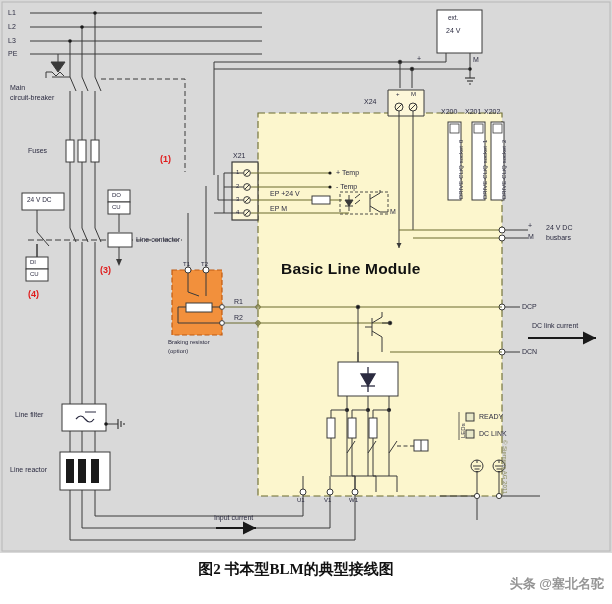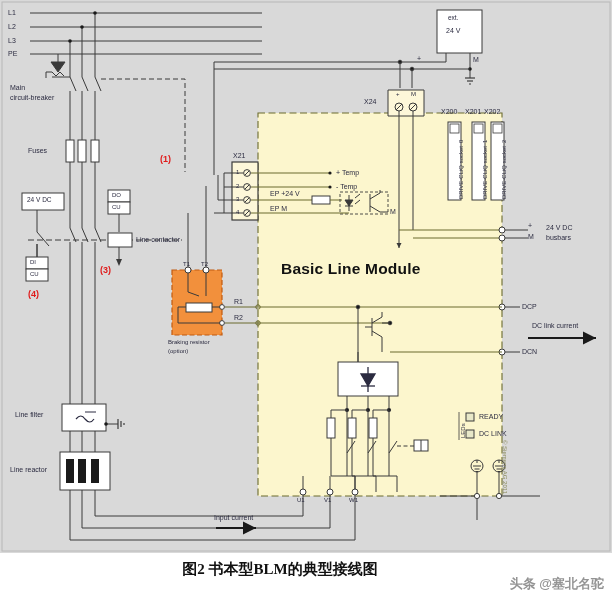--- a/index.html
+++ b/index.html
@@ -11,21 +11,21 @@
   .lbl{position:absolute;font-family:"Liberation Sans",sans-serif;color:#2b2b40;white-space:nowrap;line-height:1;}
   .lbl.s6{font-size:6px;}
   .lbl.s65{font-size:6.5px;}
   .lbl.s7{font-size:7px;}
   .red{color:#e01b1b;font-weight:bold;font-size:9px;}
   .blm-title{position:absolute;font-size:15.5px;font-weight:bold;color:#111;letter-spacing:0.2px;text-align:center;}
   .vert{transform-origin:0 0;transform:rotate(-90deg);}
   .vertr{transform-origin:0 0;transform:rotate(90deg);}
 
   #caption{position:absolute;left:0;top:560px;width:560px;text-align:center;
-           font-family:"Liberation Serif",serif;font-size:15px;font-weight:bold;color:#111;}
+           font-family:"Liberation Serif",serif;font-size:15px;font-weight:bold;color:#111;padding-left:16px;}
   #watermark{position:absolute;right:8px;top:575px;font-family:"Liberation Sans",sans-serif;
              font-size:13px;font-weight:bold;color:#6b6b6b;opacity:.72;}
 </style>
 </head>
 <body>
 
 <div id="figure">
 
   <svg id="canvas" viewBox="0 0 612 553">
     <defs>

